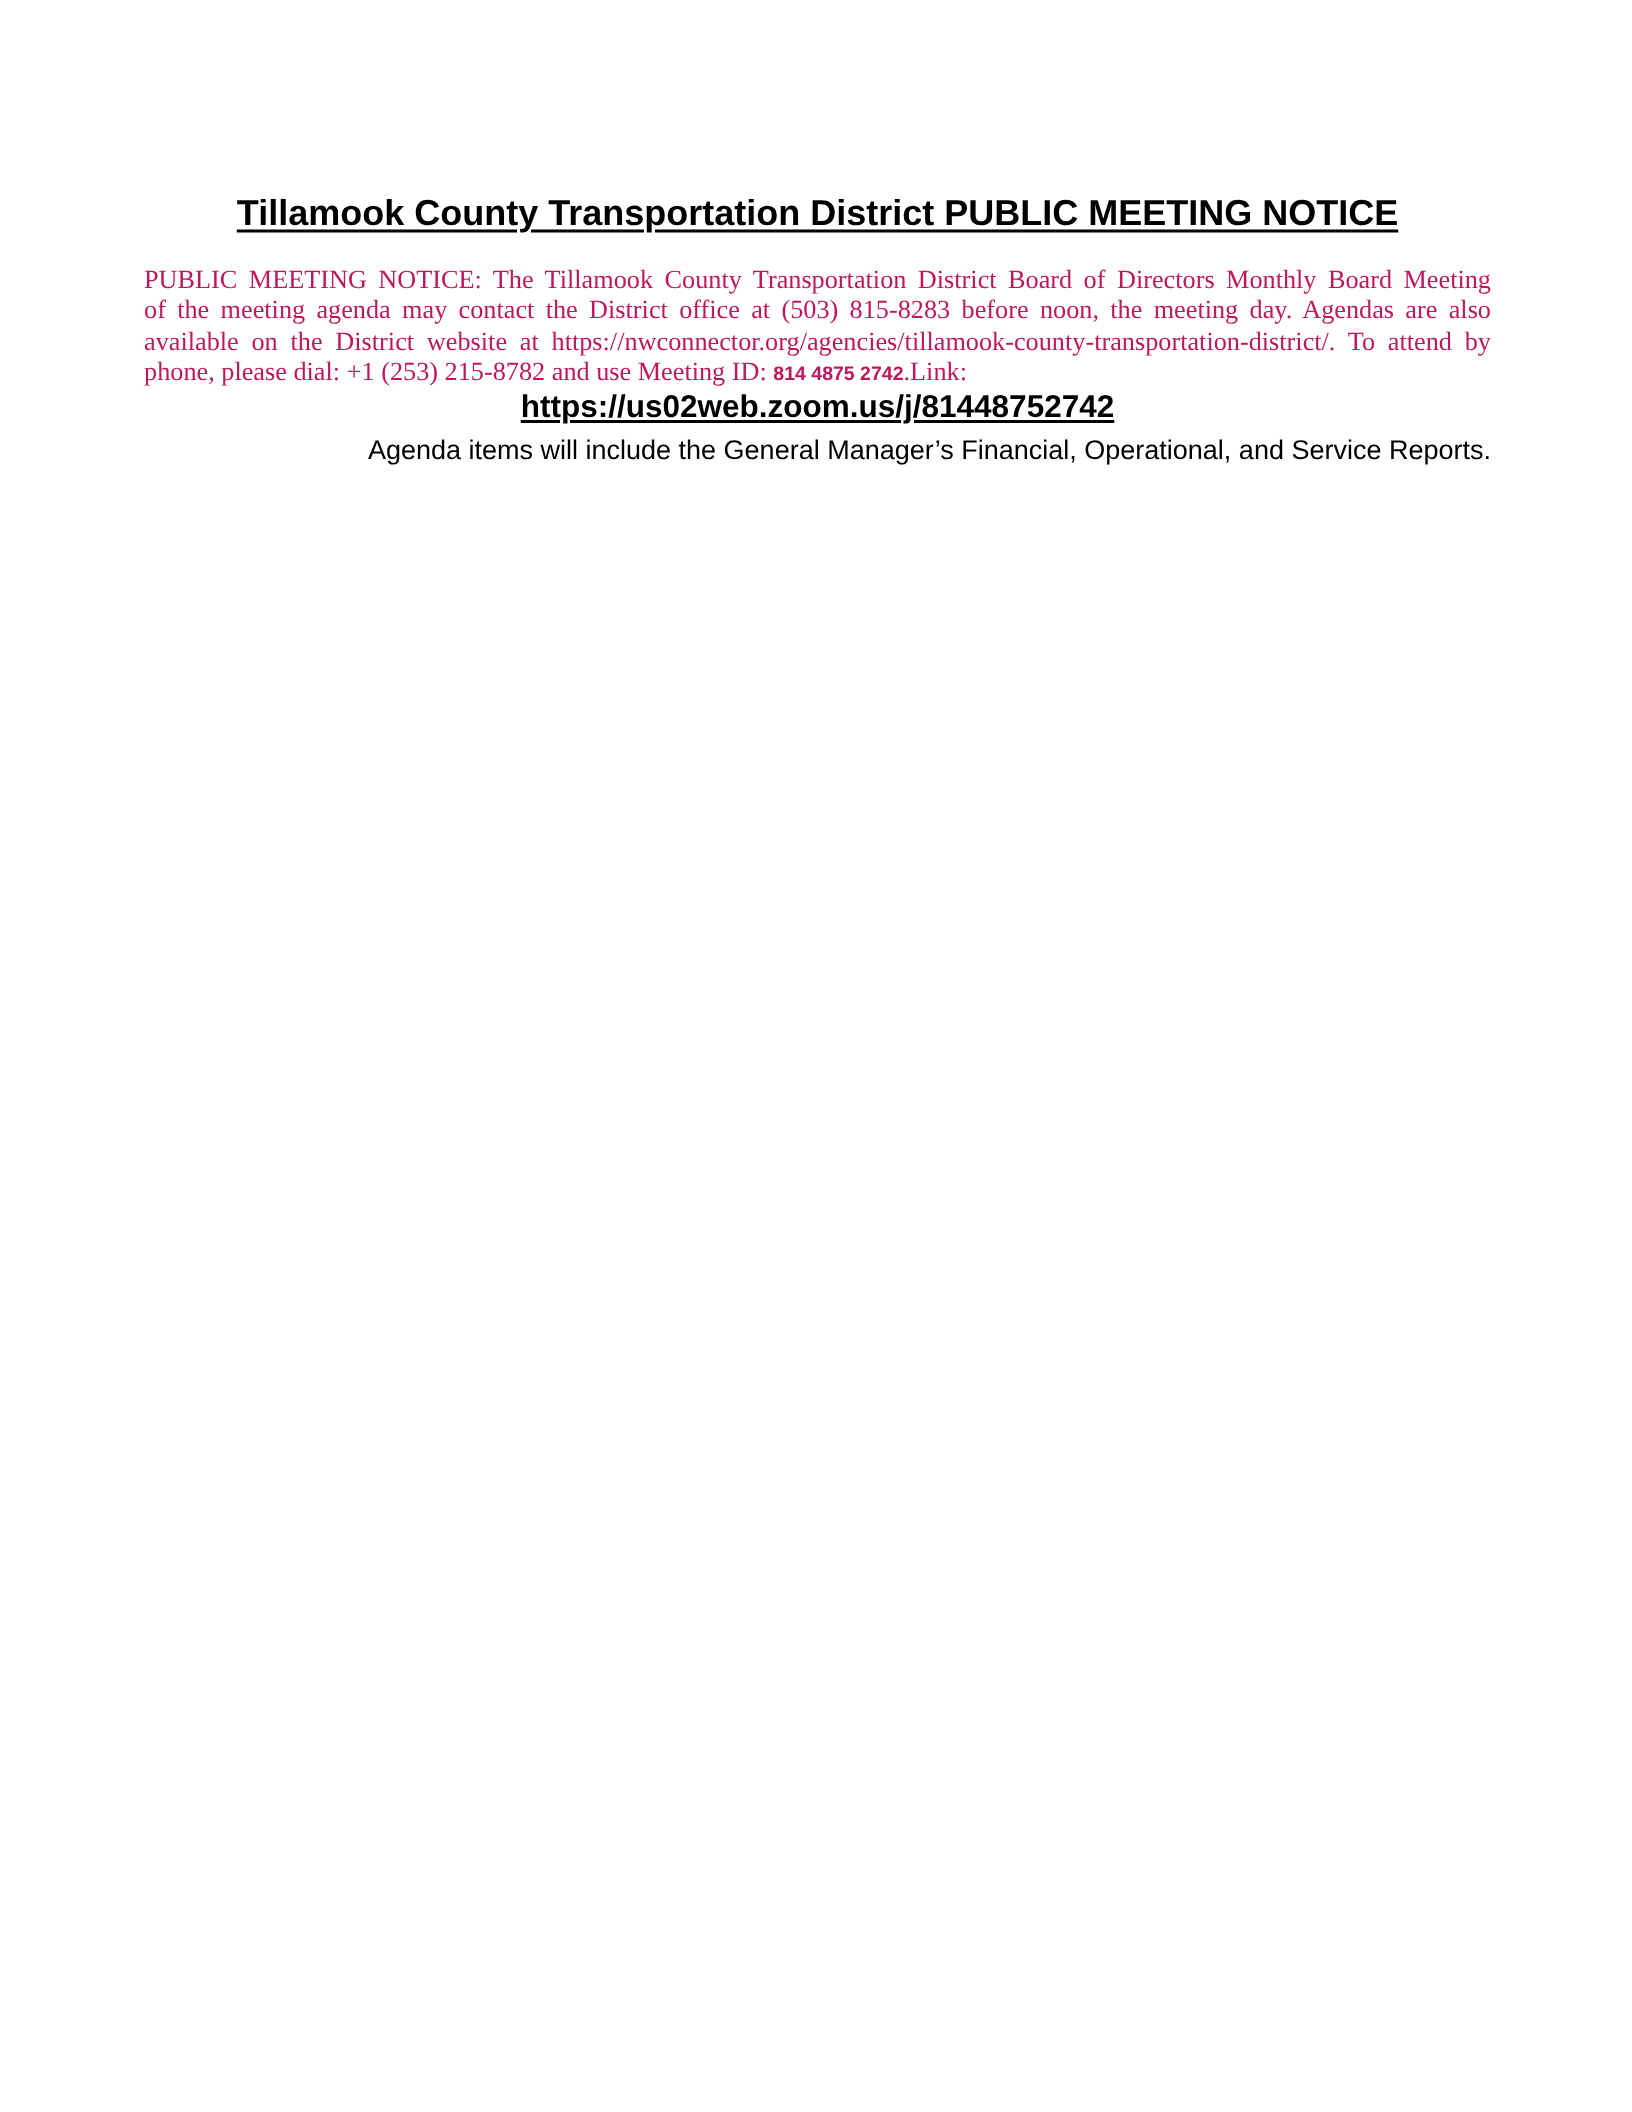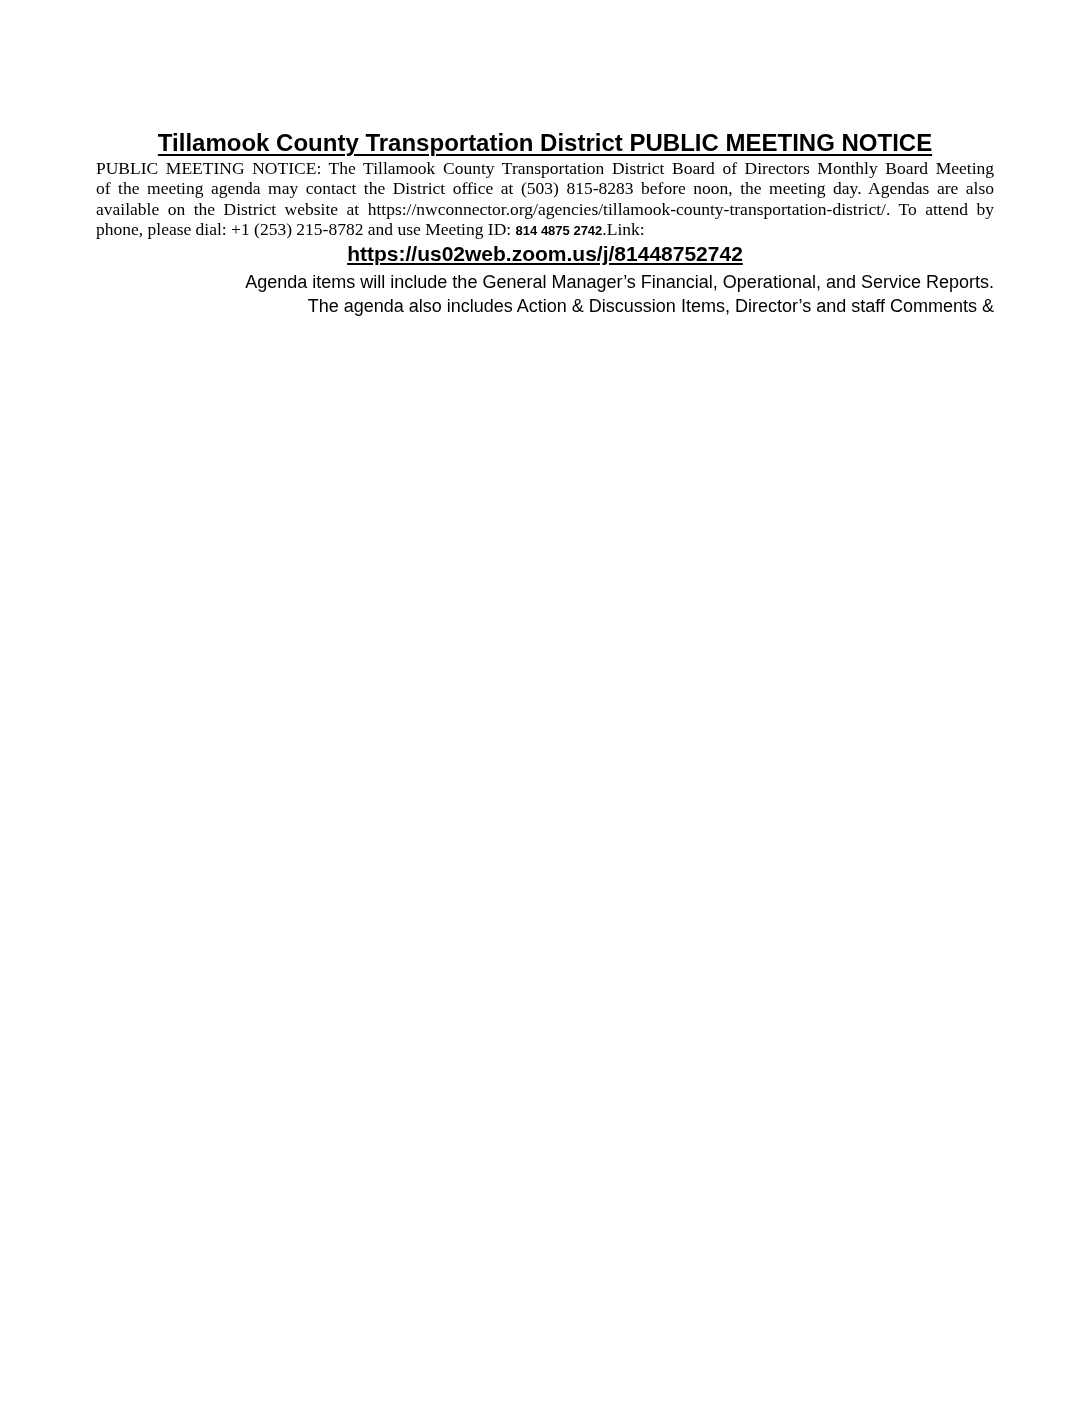--- a/index.html
+++ b/index.html
@@ -20,34 +20,34 @@
     left: 96px;
     top: 127px;
     width: 898px;
   }
   .doc-title {
     font-family: "Liberation Sans", sans-serif;
     font-weight: bold;
     font-size: 24px;
     line-height: 31px;
     text-align: center;
-    margin: 0 0 0 0;
+    margin: 0 0 18px 0;
     color: #000000;
   }
   .doc-title .title-text {
     text-decoration: underline;
     text-decoration-thickness: 2px;
     text-underline-offset: 3px;
   }
   .notice {
     font-family: "Liberation Serif", serif;
     font-size: 17.5px;
     line-height: 20.3px;
     margin: 0;
-    color: #000000;
+    color: #be185d;
   }
   .notice-line {
     text-align: justify;
     text-align-last: justify;
   }
   .notice-line.last-line {
     text-align: left;
     text-align-last: left;
   }
   .url-italic {
@@ -104,17 +104,16 @@
         <span>phone, please dial: +1 (253) 215-8782 and use Meeting ID: </span><span class="meeting-id">814 4875 2742</span><span>.Link:</span>
       </div>
     </div>
 
     <div class="zoom-link-line">
       <span class="link-text">https://us02web.zoom.us/j/81448752742</span>
     </div>
 
     <div class="agenda">
       <div class="agenda-line">Agenda items will include the General Manager’s Financial, Operational, and Service Reports.</div>
-      <div class="agenda-line">The agenda also includes Action &amp; Discussion Items, Director’s and staff Comments &amp;</div>
     </div>
 
   </div>
 </div>
 
 </body></html>

